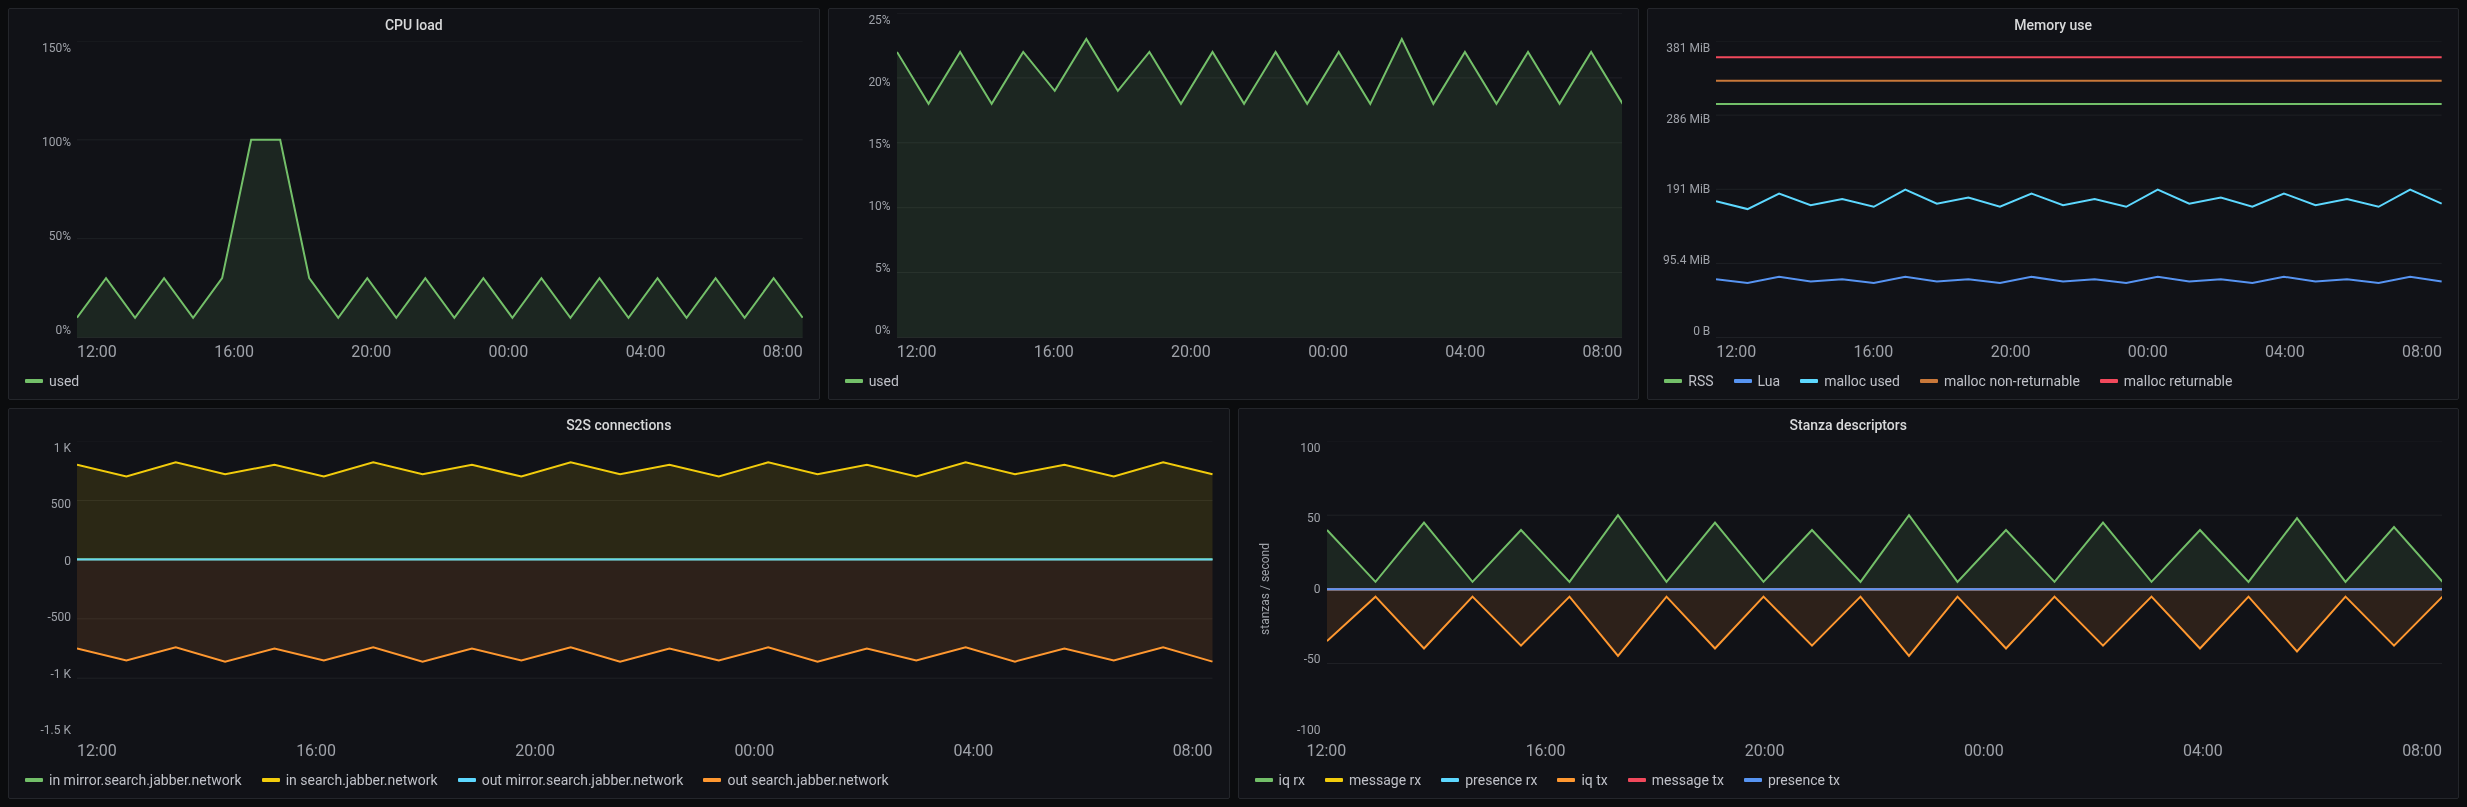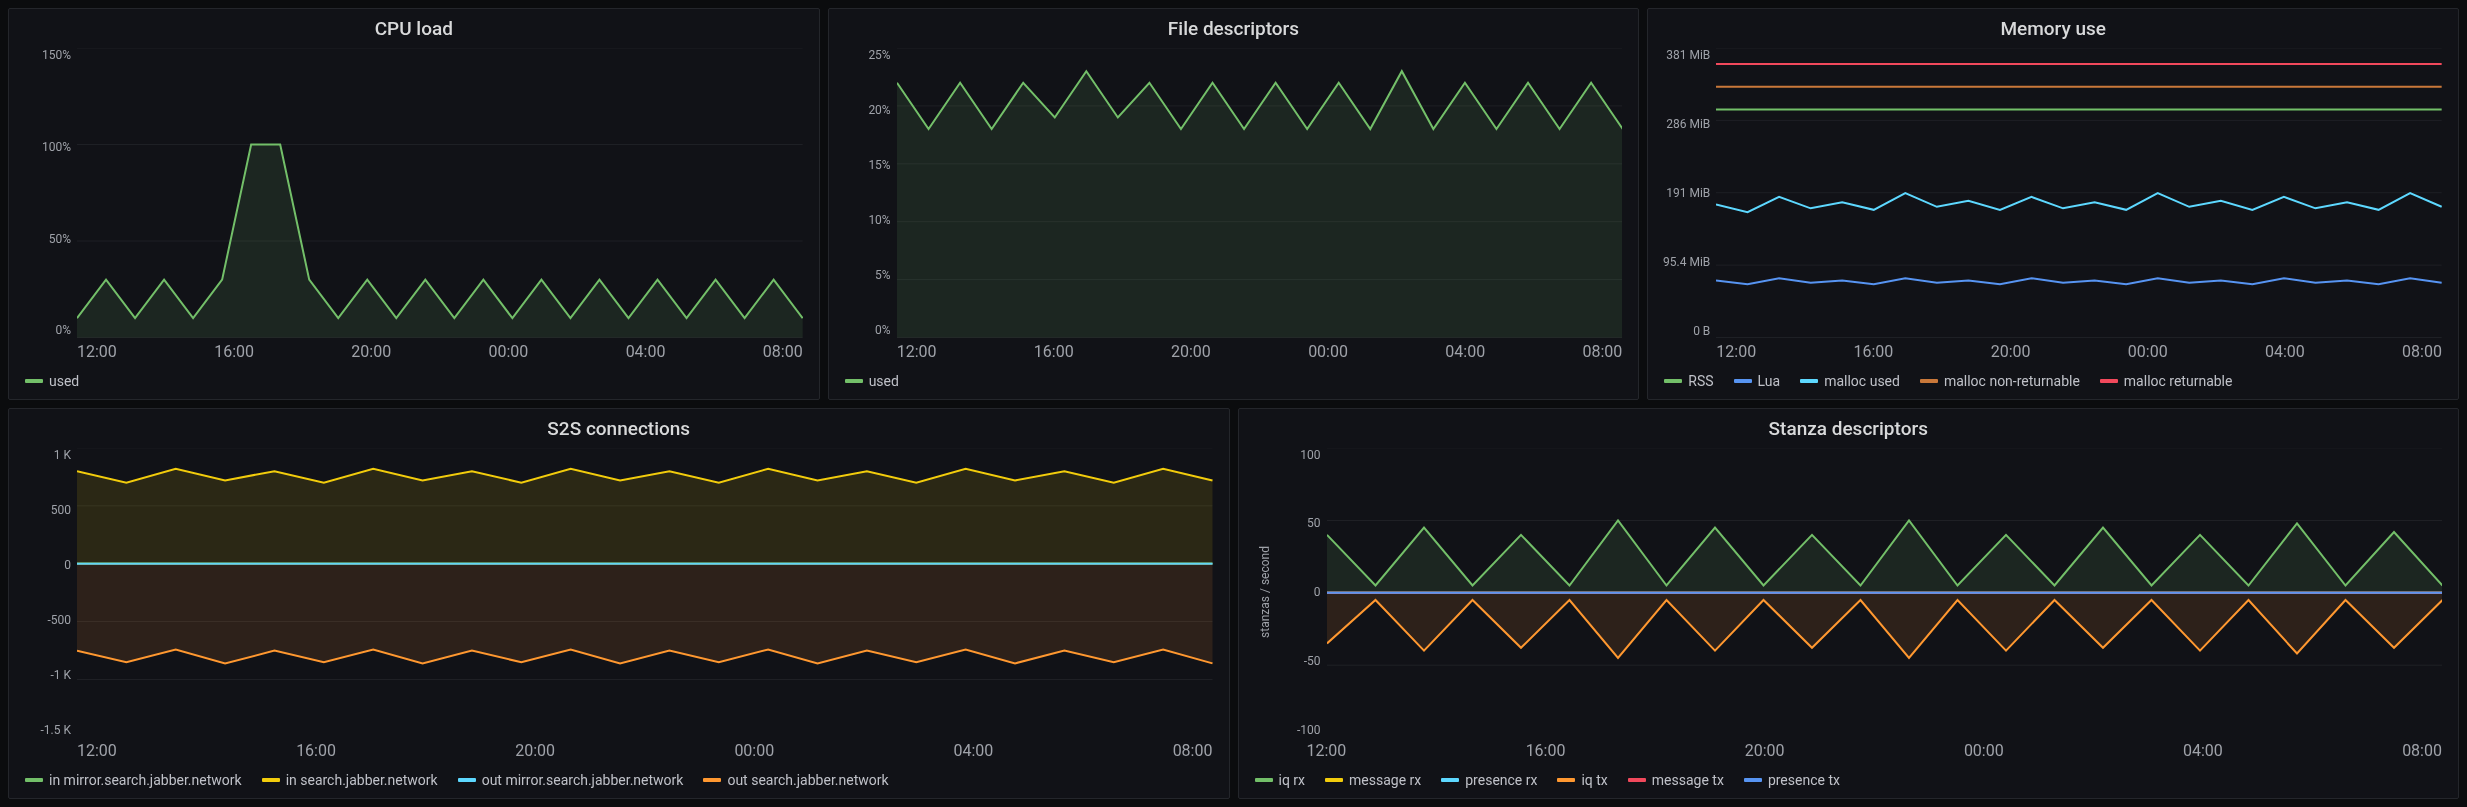--- a/index.html
+++ b/index.html
@@ -3,21 +3,21 @@
 <meta charset="utf-8">
 <style>
   html,body{margin:0;padding:0;background:#0b0c0e;color:#ccccdc;font-family:-apple-system,BlinkMacSystemFont,"Segoe UI",Roboto,Helvetica,Arial,sans-serif;font-size:12px;}
   .dashboard{display:grid;grid-template-columns:repeat(6,1fr);grid-template-rows:1fr 1fr;gap:8px;padding:8px;box-sizing:border-box;width:2467px;height:807px;}
   .panel{background:#111217;border:1px solid #24262b;border-radius:2px;display:flex;flex-direction:column;overflow:hidden;}
   .panel.cpu{grid-column:1/3;grid-row:1;}
   .panel.fd{grid-column:3/5;grid-row:1;}
   .panel.mem{grid-column:5/7;grid-row:1;}
   .panel.s2s{grid-column:1/4;grid-row:2;}
   .panel.stanza{grid-column:4/7;grid-row:2;}
-  .title{text-align:center;padding:8px 0 4px;color:#d8d9da;font-size:19px;font-weight:500;}
+  .title{text-align:center;padding:8px 0 4px;color:#d8d9da;font-size:14px;font-weight:500;}
   .plot{flex:1;position:relative;margin:4px 16px 4px 8px;text-align:right;}
   .plot svg{position:absolute;inset:0;width:100%;height:100%;}
   .ylabels{position:absolute;left:0;top:0;bottom:0;width:60px;display:flex;flex-direction:column;justify-content:space-between;align-items:flex-end;padding:0 6px 0 0;box-sizing:border-box;font-size:12px;color:#9fa2a9;}
   .xlabels{display:flex;justify-content:space-between;margin:0 16px 4px 68px;font-size:16px;color:#9fa2a9;}
   .legend{display:flex;flex-wrap:wrap;gap:12px 20px;padding:8px 16px 10px 16px;align-items:center;}
   .legend-item{display:flex;align-items:center;gap:6px;font-size:14px;color:#bfc1c8;white-space:nowrap;}
   .swatch{width:18px;height:4px;border-radius:1px;}
   .axis-title{position:absolute;left:-28px;top:50%;transform:translateY(-50%) rotate(-90deg);transform-origin:center;color:#9fa2a9;font-size:12px;white-space:nowrap;}
   .plot-inner{position:absolute;left:60px;right:0;top:0;bottom:0;}
   .stanza .plot-inner{left:80px;}
@@ -58,21 +58,20 @@
       </div>
     <div class="legend">
         <span class="legend-item">
           <span class="swatch" style="background:#73bf69"></span>
           <span>used</span>
         </span>
       </div>
   </div>
 
   <div class="panel fd">
-    <div class="title">File descriptors</div>
     <div class="plot">
       <div class="ylabels">
           <span>25%</span>
           <span>20%</span>
           <span>15%</span>
           <span>10%</span>
           <span>5%</span>
           <span>0%</span>
         </div>
       <div class="plot-inner">

